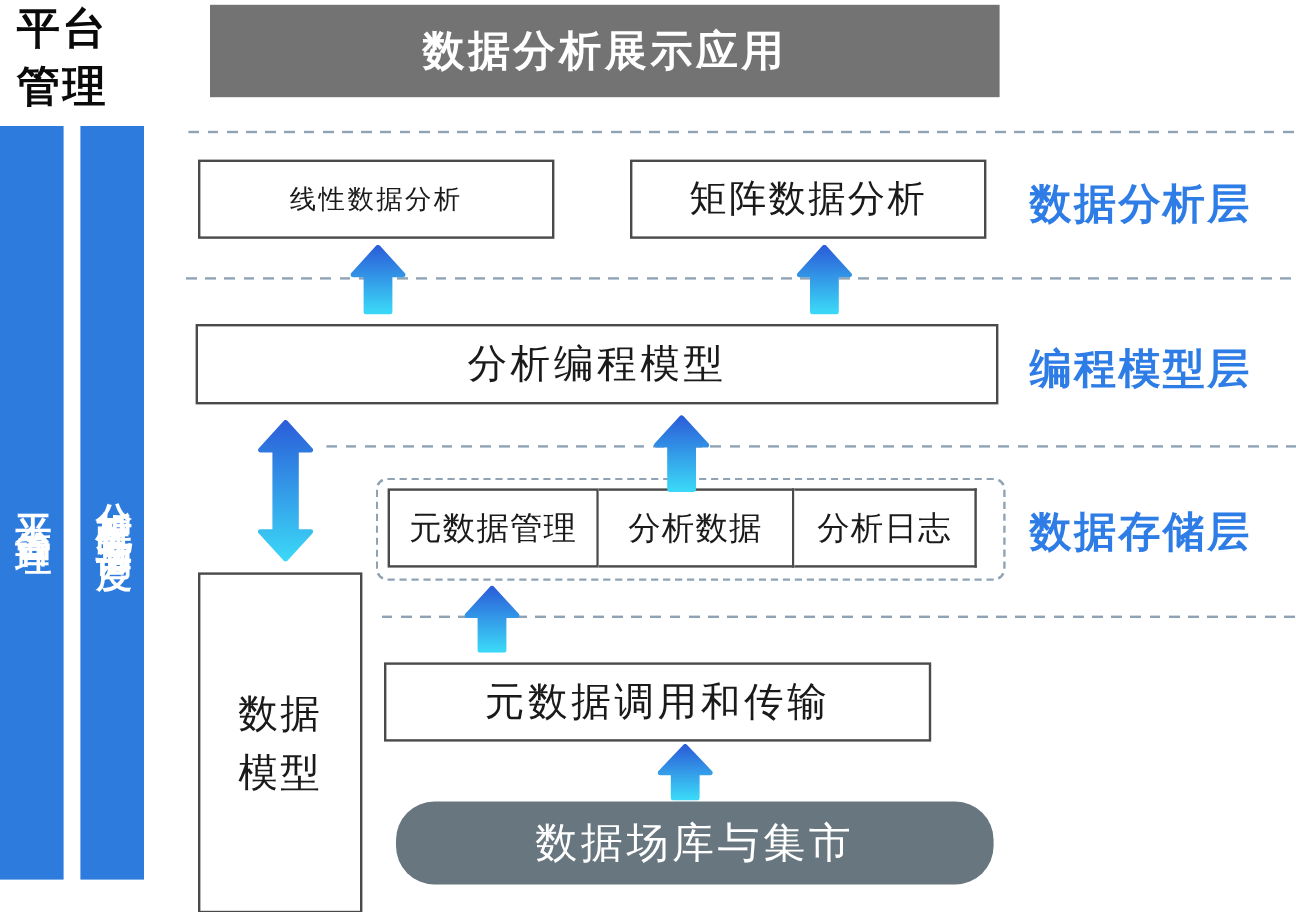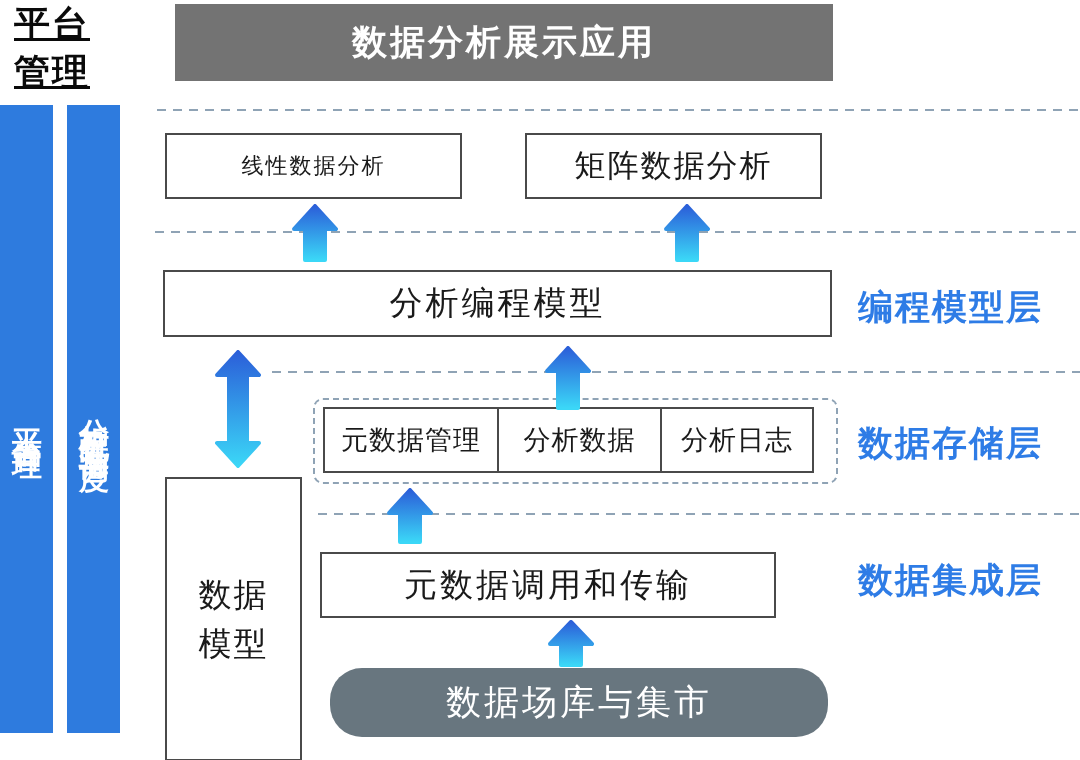--- a/index.html
+++ b/index.html
@@ -114,21 +114,21 @@
 
   <svg width="0" height="0" style="position:absolute">
     <defs>
       <linearGradient id="arrowGrad" x1="0" y1="0" x2="0" y2="1">
         <stop offset="0" stop-color="#2b5fd9"></stop>
         <stop offset="1" stop-color="#3bd7f7"></stop>
       </linearGradient>
     </defs>
   </svg>
 
-  <div class="abs corner-heading" style="white-space: pre-line; text-decoration: underline;">平台
+  <div class="abs corner-heading" style="white-space: pre-line;">平台
 管理</div>
 
   <div class="abs banner">
     <span>数据分析展示应用</span>
   </div>
 
   <div class="abs vbar vbar-1">
     <span class="vtext">平台管理</span>
   </div>
   <div class="abs vbar vbar-2">
@@ -170,29 +170,29 @@
   </div>
 
   <div class="abs box box-integr">
     <span>元数据调用和传输</span>
   </div>
 
   <div class="abs source-box">
     <span>数据场库与集市</span>
   </div>
 
+  <div class="abs layer-label ll-1">
+    <span>数据分析层</span>
+  </div>
   <div class="abs layer-label ll-2">
     <span>编程模型层</span>
   </div>
   <div class="abs layer-label ll-3">
     <span>数据存储层</span>
   </div>
-  <div class="abs layer-label ll-4">
-    <span>数据集成层</span>
-  </div>
 
   <svg class="abs arrow-svg" style="left:292px; top:204px;" width="46" height="58" viewBox="0 0 46 58">
     <path d="M23 2 L44 25 H33 V56 H13 V25 H2 Z" fill="url(#arrowGrad)" stroke="url(#arrowGrad)" stroke-width="4" stroke-linejoin="round"></path>
   </svg>
   <svg class="abs arrow-svg" style="left:664px; top:204px;" width="46" height="58" viewBox="0 0 46 58">
     <path d="M23 2 L44 25 H33 V56 H13 V25 H2 Z" fill="url(#arrowGrad)" stroke="url(#arrowGrad)" stroke-width="4" stroke-linejoin="round"></path>
   </svg>
   <svg class="abs arrow-svg" style="left:545px; top:346px;" width="46" height="64" viewBox="0 0 46 64">
     <path d="M23 2 L44 25 H33 V62 H13 V25 H2 Z" fill="url(#arrowGrad)" stroke="url(#arrowGrad)" stroke-width="4" stroke-linejoin="round"></path>
   </svg>

